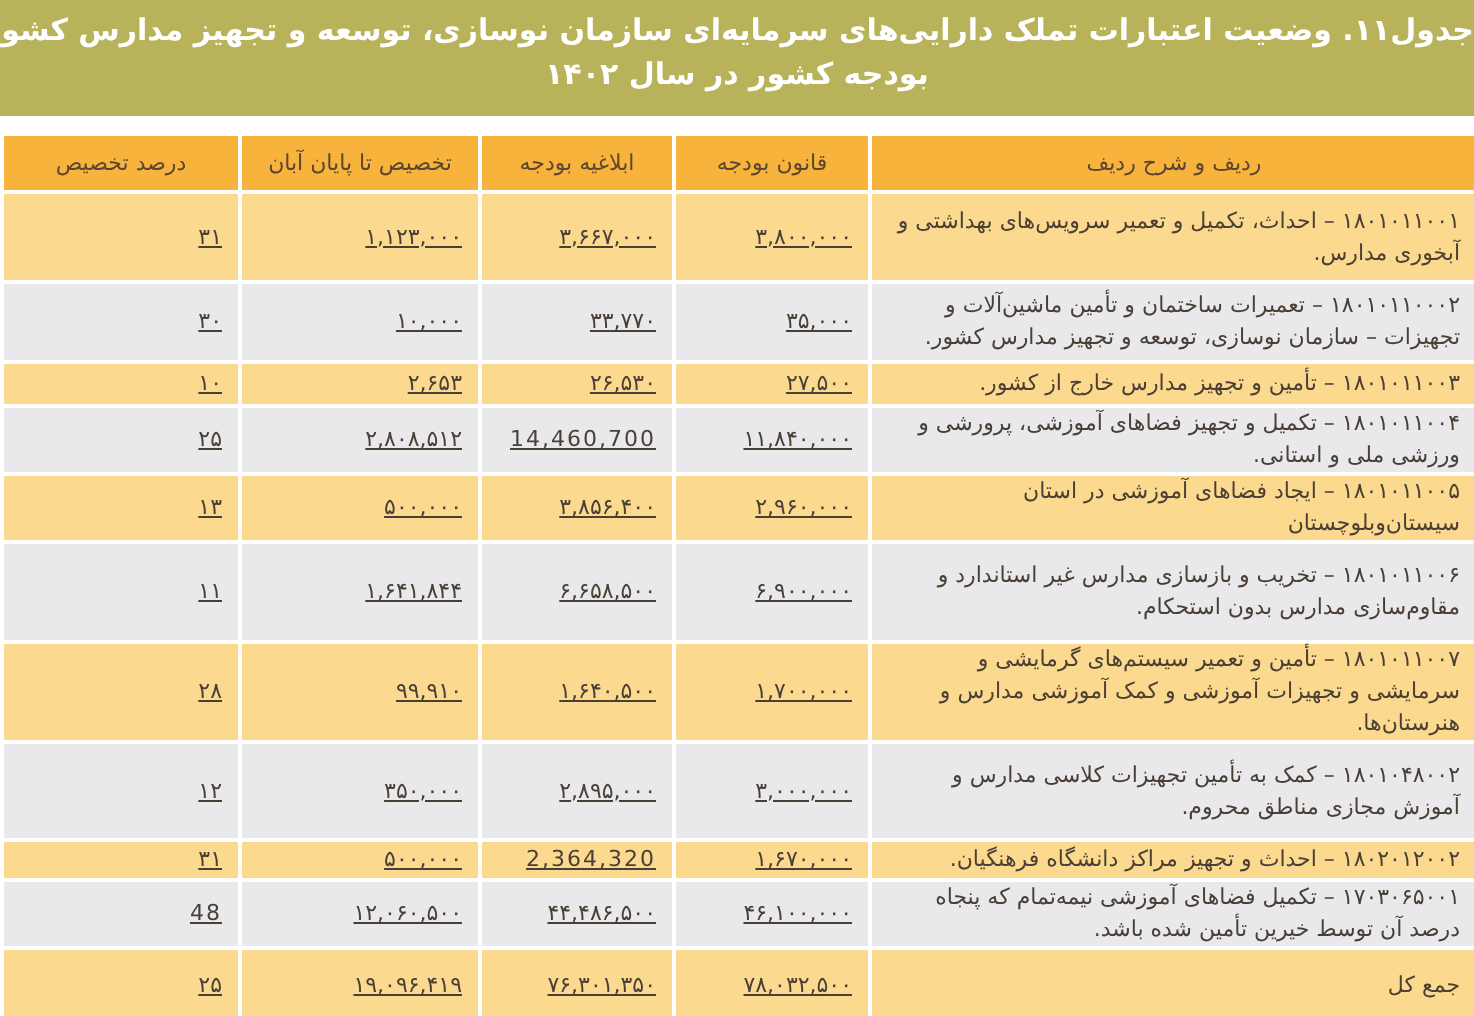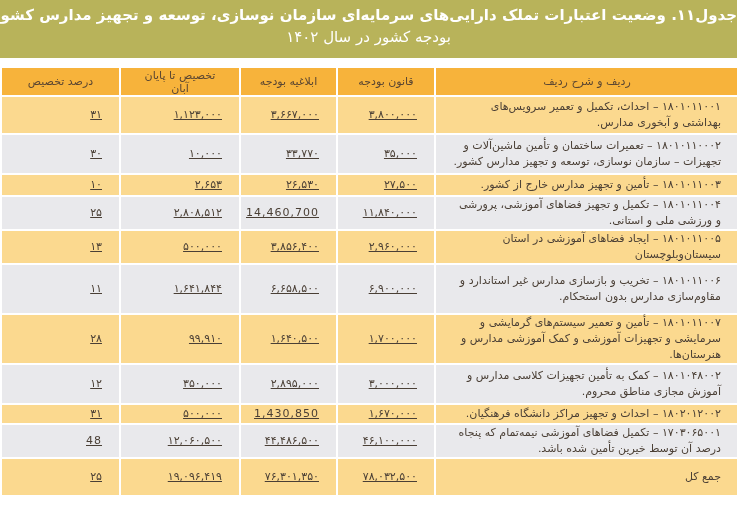--- a/index.html
+++ b/index.html
@@ -1,21 +1,21 @@
 <!DOCTYPE html>
 <html><head>
 <meta charset="utf-8">
 <style>
   html, body { margin:0; padding:0; background:#ffffff; }
   body { width:737px; height:508px; overflow:hidden; font-family:"DejaVu Sans", sans-serif; position:relative; }
   .title-band { position:absolute; left:0; top:0; width:737px; height:58px; background:#b8b35a; color:#ffffff; text-align:center; direction:rtl; }
   .title-band .l1 { font-size:15px; font-weight:bold; line-height:22px; padding-top:4px; letter-spacing:-0.5px; white-space:nowrap; }
-  .title-band .l2 { font-size:15px; font-weight:normal; line-height:22px; }
+  .title-band .l2 { font-size:15px; font-weight:bold; line-height:22px; }
   table { position:absolute; left:0; top:68px; width:737px; border-collapse:collapse; direction:rtl; table-layout:fixed; }
-  th, td { border-left:2px solid #ffffff; border-bottom:2px solid #ffffff; padding:0 17px; color:#4a3f35; }
+  th, td { border-left:2px solid #ffffff; border-bottom:2px solid #ffffff; padding:0 8px; color:#4a3f35; }
   th { background:#f7b33b; font-size:11px; font-weight:normal; height:27px; color:#5a4632; }
   td { font-size:11px; line-height:16px; }
   td.num { font-size:11px; letter-spacing:1px;text-decoration:underline; }
   tr.odd td { background:#fbd98f; }
   tr.even td { background:#e9e9ec; }
   tr.total td { background:#fbd98f; }
   col.c-desc { width:303px; } col.c-law { width:98px; } col.c-notif { width:97px; } col.c-alloc { width:120px; } col.c-pct { width:119px; }
 </style>
 </head>
 <body>
@@ -36,21 +36,21 @@
   <thead>
     <tr>
       <th>ردیف و شرح ردیف</th>
       <th>قانون بودجه</th>
       <th>ابلاغیه بودجه</th>
       <th>تخصیص تا پایان آبان</th>
       <th>درصد تخصیص</th>
     </tr>
   </thead>
   <tbody>
-    <tr class="odd" style="height:38px">
+    <tr class="odd" style="height:45px">
       <td>۱۸۰۱۰۱۱۰۰۱ – احداث، تکمیل و تعمیر سرویس‌های بهداشتی و آبخوری مدارس.</td>
       <td class="num">۳,۸۰۰,۰۰۰</td>
       <td class="num">۳,۶۶۷,۰۰۰</td>
       <td class="num">۱,۱۲۳,۰۰۰</td>
       <td class="num">۳۱</td>
     </tr>
     <tr class="even" style="height:40px">
       <td>۱۸۰۱۰۱۱۰۰۰۲ – تعمیرات ساختمان و تأمین ماشین‌آلات و تجهیزات – سازمان نوسازی، توسعه و تجهیز مدارس کشور.</td>
       <td class="num">۳۵,۰۰۰</td>
       <td class="num">۳۳,۷۷۰</td>
@@ -85,31 +85,31 @@
       <td class="num">۱,۶۴۱,۸۴۴</td>
       <td class="num">۱۱</td>
     </tr>
     <tr class="odd" style="height:43px">
       <td>۱۸۰۱۰۱۱۰۰۷ – تأمین و تعمیر سیستم‌های گرمایشی و سرمایشی و تجهیزات آموزشی و کمک آموزشی مدارس و هنرستان‌ها.</td>
       <td class="num">۱,۷۰۰,۰۰۰</td>
       <td class="num">۱,۶۴۰,۵۰۰</td>
       <td class="num">۹۹,۹۱۰</td>
       <td class="num">۲۸</td>
     </tr>
-    <tr class="even" style="height:40px">
+    <tr class="even" style="height:49px">
       <td>۱۸۰۱۰۴۸۰۰۲ – کمک به تأمین تجهیزات کلاسی مدارس و آموزش مجازی مناطق محروم.</td>
       <td class="num">۳,۰۰۰,۰۰۰</td>
       <td class="num">۲,۸۹۵,۰۰۰</td>
       <td class="num">۳۵۰,۰۰۰</td>
       <td class="num">۱۲</td>
     </tr>
     <tr class="odd" style="height:20px">
       <td>۱۸۰۲۰۱۲۰۰۲ – احداث و تجهیز مراکز دانشگاه فرهنگیان.</td>
       <td class="num">۱,۶۷۰,۰۰۰</td>
-      <td class="num">1,430,850</td>
+      <td class="num">2,364,320</td>
       <td class="num">۵۰۰,۰۰۰</td>
       <td class="num">۳۱</td>
     </tr>
     <tr class="even" style="height:34px">
       <td>۱۷۰۳۰۶۵۰۰۱ – تکمیل فضاهای آموزشی نیمه‌تمام که پنجاه درصد آن توسط خیرین تأمین شده باشد.</td>
       <td class="num">۴۶,۱۰۰,۰۰۰</td>
       <td class="num">۴۴,۴۸۶,۵۰۰</td>
       <td class="num">۱۲,۰۶۰,۵۰۰</td>
       <td class="num">48</td>
     </tr>

